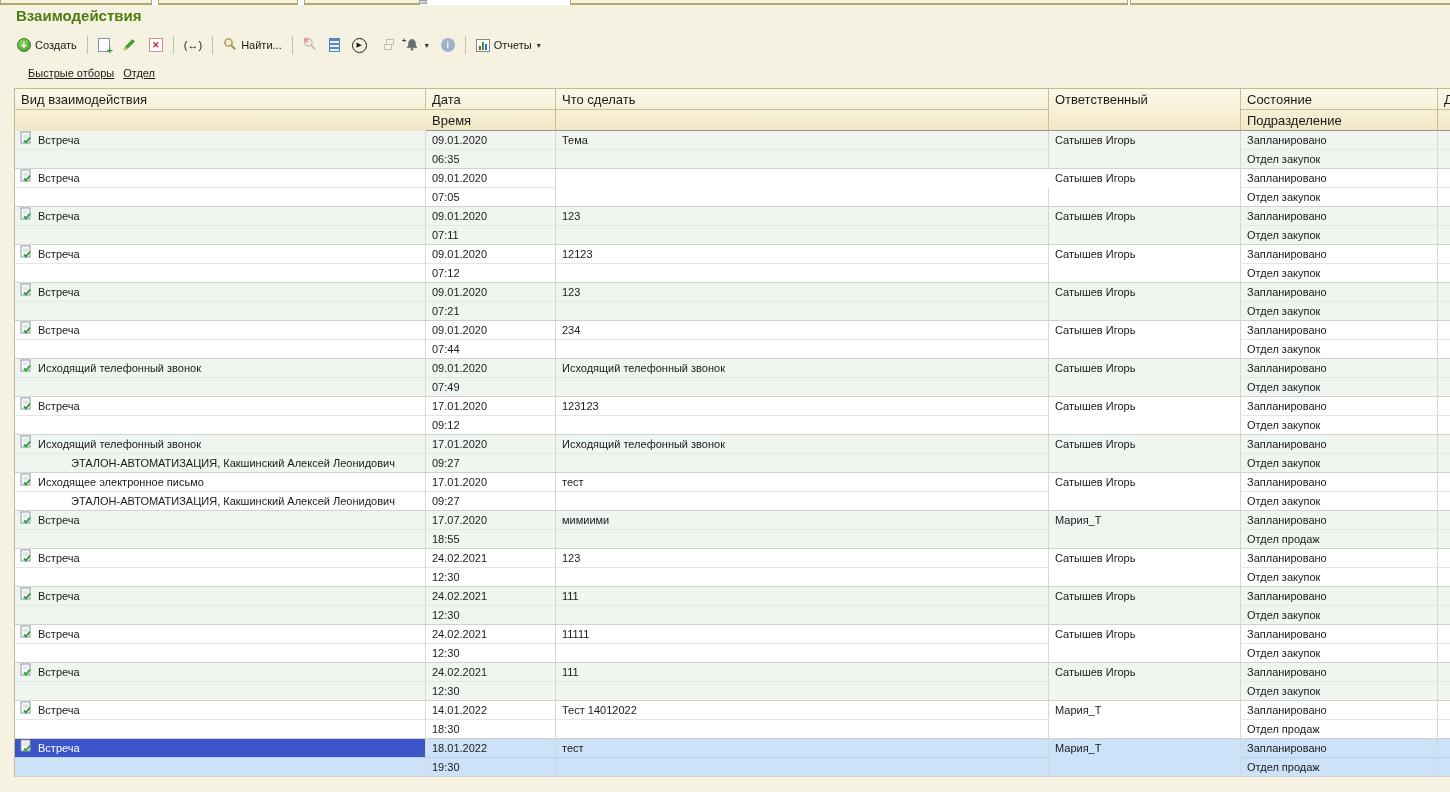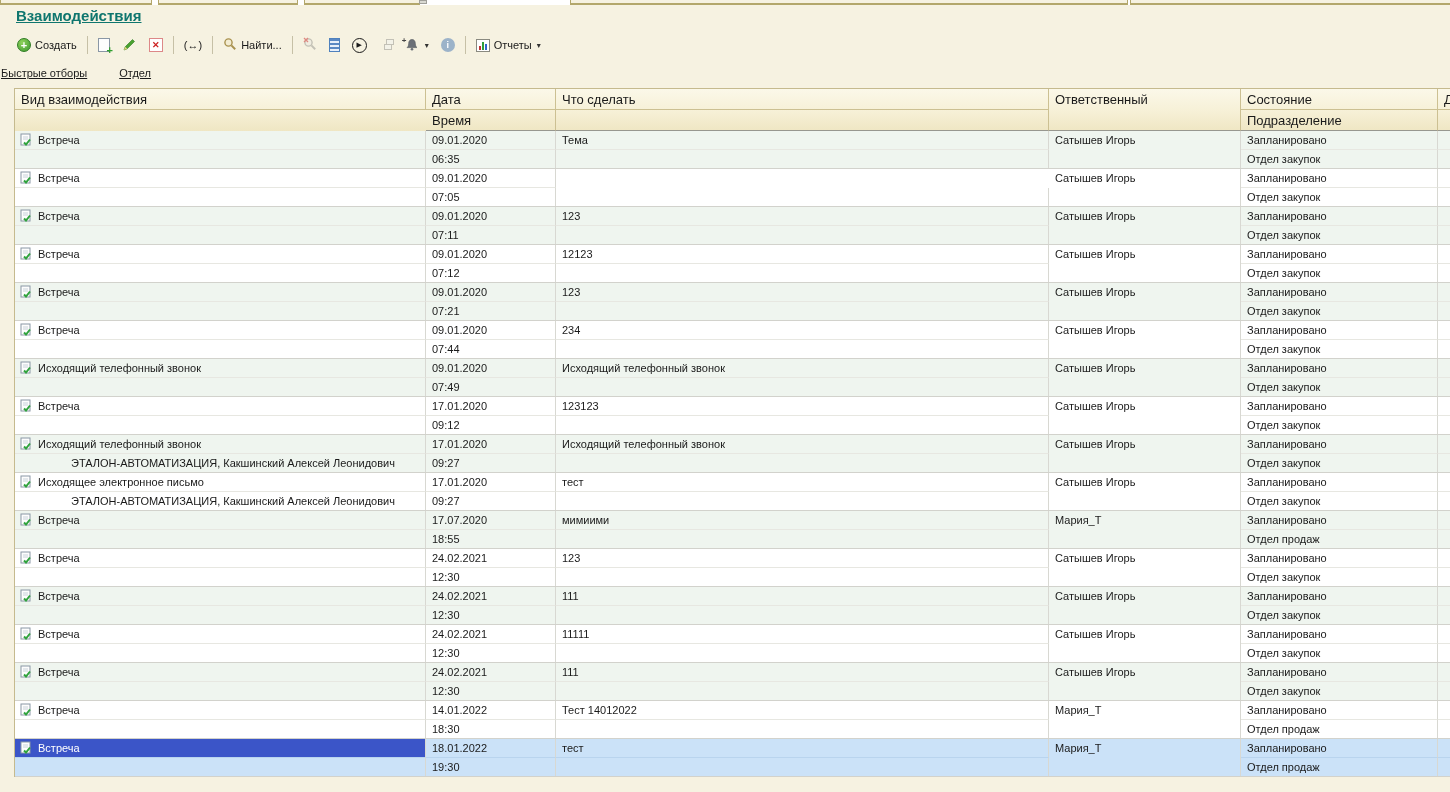--- a/index.html
+++ b/index.html
@@ -8,21 +8,21 @@
     background:#F6F2E1;
     font-family:"Liberation Sans",sans-serif;
     color:#1a1a1a;
     -webkit-font-smoothing:antialiased;
   }
   
   .tabstrip{position:absolute;top:0;left:0;width:1450px;height:5px;background:#ffffff;}
   .tabseg{position:absolute;top:0;height:3px;background:#F6F2E1;border-bottom:2px solid #b3a76b;border-left:1px solid #b3a76b;border-right:1px solid #b3a76b;}
   .tabbox{position:absolute;top:0;width:8px;height:4px;background:#d9d9d2;border:1px solid #a0a09a;box-sizing:border-box;}
   
-  .page-title{position:absolute;top:7px;left:16px;font-size:15px;font-weight:bold;color:#0f766e;text-decoration:underline;}
+  .page-title{position:absolute;top:7px;left:16px;font-size:15px;font-weight:bold;color:#4d7c0f;}
   
   .toolbar{position:absolute;top:33px;left:12px;height:24px;display:flex;align-items:center;gap:2px;}
   .tb{display:inline-flex;align-items:center;gap:4px;background:transparent;border:none;padding:2px 5px;font-family:"Liberation Sans",sans-serif;font-size:11px;color:#1a1a1a;cursor:pointer;}
   .tb.dis{opacity:.55;}
   .sep{width:1px;height:18px;background:#c6c0a6;margin:0 3px;display:inline-block;}
   .caret{font-size:8px;color:#333;margin-left:1px;}
   
   .ic-plus-circle{width:14px;height:14px;border-radius:50%;background:radial-gradient(circle at 35% 30%,#8ed15a,#3f9a31);border:1px solid #2e7d23;color:#fff;font-size:11px;font-weight:bold;line-height:13px;text-align:center;display:inline-block;box-sizing:border-box;}
   .ic-doc{width:12px;height:14px;background:#fdfdfd;border:1px solid #8a97a5;position:relative;display:inline-block;box-sizing:border-box;}
   .ic-doc .plus{position:absolute;right:-4px;bottom:-5px;color:#2e9e2e;font-weight:bold;font-size:11px;}
@@ -36,37 +36,37 @@
   .ic-info{width:14px;height:14px;border-radius:50%;background:#9cb3c9;color:#fff;font-weight:bold;font-size:9px;line-height:14px;text-align:center;display:inline-block;}
   .ic-chart{width:14px;height:13px;background:#fff;border:1px solid #8a8a80;position:relative;display:inline-block;box-sizing:border-box;}
   .ic-chart i{position:absolute;bottom:1px;width:2px;display:block;}
   .ic-chart i.r{left:2px;height:4px;background:#c23333;}
   .ic-chart i.g{left:5px;height:8px;background:#2f9e3a;}
   .ic-chart i.bl{left:8px;height:6px;background:#3366cc;}
   .magn{display:inline-block;}
   .bellwrap{position:relative;display:inline-block;width:15px;height:14px;}
   .bellwrap .bplus{position:absolute;left:-3px;top:-2px;font-size:8px;font-weight:bold;color:#444;}
   
-  .links{position:absolute;top:67px;left:1px;display:flex;gap:32px;font-size:11px;}
+  .links{position:absolute;top:67px;left:28px;display:flex;gap:9px;font-size:11px;}
   .links a{color:#1a1a1a;text-decoration:underline;cursor:pointer;}
   
   .grid{position:absolute;left:14px;top:88px;width:1436px;border-left:1px solid #c5ba8e;}
   .ghead{display:grid;grid-template-columns:411px 130px 493px 192px 197px 13px;grid-template-rows:21px 21px;background:linear-gradient(180deg,#FBF8E9 0%,#F6F0D6 55%,#EFE6C3 100%);border-top:1px solid #c5ba8e;}
   .hc{box-sizing:border-box;border-right:1px solid #ccc092;border-bottom:1px solid #ccc092;padding:3px 6px 0;font-size:13px;white-space:nowrap;overflow:hidden;}
   .hc.bot{border-bottom:1px solid #97978f;}
   .co1{grid-column:1}.co2{grid-column:2}.co3{grid-column:3}.co4{grid-column:4}.co5{grid-column:5}.co6{grid-column:6}
   .r1{grid-row:1}.r2{grid-row:2}.rsp{grid-row:1/span 2}
   
   .rec{display:grid;grid-template-columns:411px 130px 493px 192px 197px 13px;grid-template-rows:19px 18px;background:#ffffff;border-bottom:1px solid #d2d2cc;cursor:default;}
   .rec.alt{background:#EFF5EF;}
   .rec.sel{background:#CBE2F8;}
   .c{box-sizing:border-box;border-right:1px solid #d8d8d2;padding:0 4px 0 6px;font-size:11px;line-height:18px;white-space:nowrap;overflow:hidden;}
   .ib{border-bottom:1px solid #e7e7e1;}
   .rec.sel .ib{border-bottom-color:#b9d4ee;}
-  .typecell{display:flex;align-items:center;gap:5px;padding-left:4px;}
+  .typecell{display:flex;gap:5px;padding-left:4px;}
   .rec.sel .typecell{background:#3B55C8;color:#ffffff;}
   .clientcell{padding-left:12px;margin-left:44px;}
   .doc-ic{flex:0 0 auto;display:inline-flex;}
 </style>
 </head>
 <body>
 
 <div class="tabstrip">
   <div class="tabseg" style="left:0;width:150px;"></div>
   <div class="tabseg" style="left:158px;width:138px;"></div>

